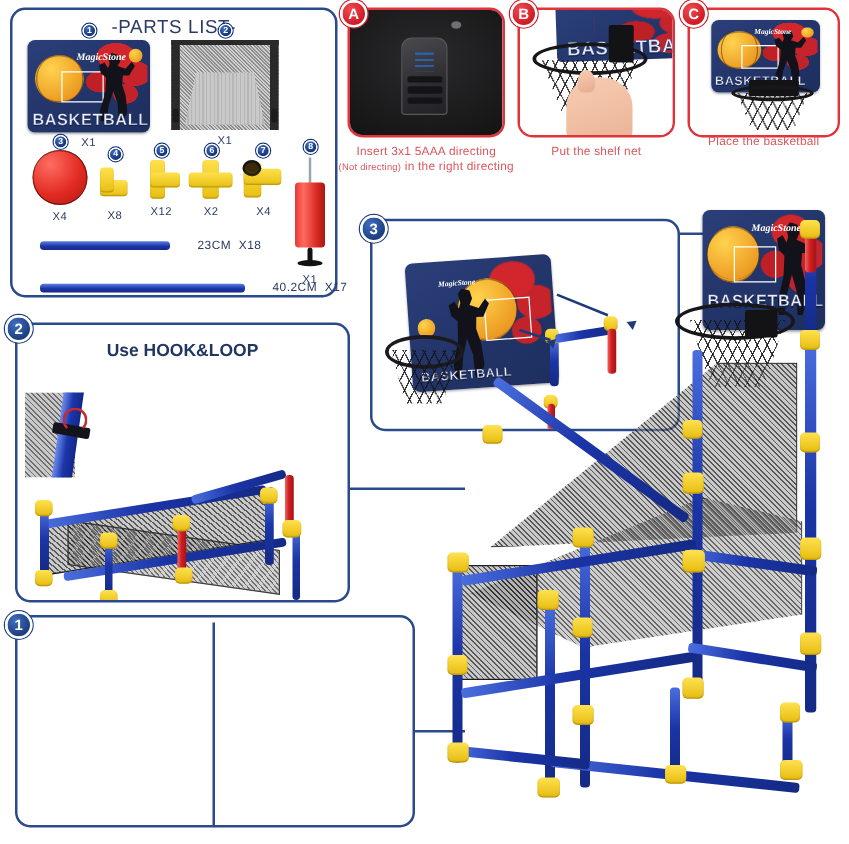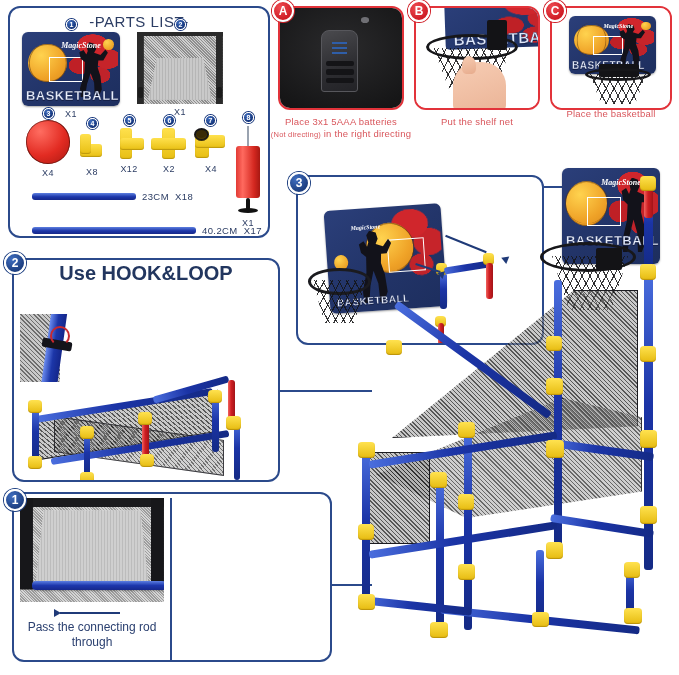--- a/index.html
+++ b/index.html
@@ -143,21 +143,21 @@
     content:""; position:absolute; inset:0; border-radius:50%;
     border-top:1.2px solid rgba(70,10,5,.6); border-bottom:1.2px solid rgba(70,10,5,.6);
   }
   .ball-3d::after{ transform:rotate(78deg); }
 
   .rod {
     height:7px; border-radius:3px; position:relative;
   }
   .rod-blue { background: linear-gradient(180deg,#5d7fe0,#1c36a8 55%,#16288a); }
   .rod-red  { background: linear-gradient(180deg,#f46a68,#d81f24 55%,#a81217); }
-  .rod-label { font-size:9.5px; color:#2b3c63; letter-spacing:.4px; white-space:nowrap;}
+  .rod-label { font-size:9.5px; color:#2b3c63; letter-spacing:.4px; white-space:nowrap;margin-left:16px;}
 
   .pump-body{
     background:linear-gradient(90deg,#e23a34,#ff6a5f 28%,#d42820 75%,#a71812);
     border-radius:3px;
   }
   .pump-rod{ background:#9aa3b0; }
   .pump-base{ background:#111; border-radius:2px; }
 
   
   .abc-cap {
@@ -367,21 +367,21 @@
         <div class="chev"></div>
         <div class="slot" style="left:10%;top:50%;"></div>
         <div class="slot" style="left:10%;top:64%;"></div>
         <div class="slot" style="left:10%;top:78%;"></div>
       </div>
       <div class="screwA"></div>
     </div>
   </div>
 </div>
 <div class="abc-cap abs" style="left:268px;top:113px;width:146px;">
-  <div>Place 3x1 5AAA batteries</div>
+  <div>Insert 3x1 5AAA directing</div>
   <div><span class="small">(Not directing)</span><span> in the right directing</span></div>
 </div>
 
 <div class="abs" style="left:414px;top:6px;width:126px;height:104px;">
   <div class="badge badge-red" style="left:-6px;top:-6px;width:22px;height:22px;font-size:12px;">B</div>
   <div class="panel-red" style="width:100%;height:100%;position:relative;">
     <div class="photoB">
       <div class="bbMini">
         <div class="bb-splash" style="right:-10%;top:-20%;width:80%;height:120%;"></div>
         <div class="bb-word" style="font-size:15px;left:8%;bottom:4%;color:#dfe8fb;">BASKETBALL</div>
@@ -443,21 +443,21 @@
     <div class="arrow-head" style="left:83%;top:47%;transform:rotate(22deg);"></div>
     <div class="arrow-line" style="left:48%;top:54%;width:26px;transform:rotate(18deg);"></div>
     <div class="arrow-head" style="left:57%;top:56%;transform:rotate(18deg);"></div>
   </div>
 </div>
 <div class="badge badge-blue" style="left:288px;top:172px;width:22px;height:22px;font-size:12px;">3</div>
 
 <div class="cline abs" style="left:544px;top:186px;width:58px;height:1.6px;"></div>
 
 <div class="abs panel-blue" style="left:12px;top:258px;width:268px;height:224px;overflow:hidden;">
-  <div class="step-title" style="font-size:20px;margin-top:1px;">
+  <div class="step-title" style="font-size:14px;margin-top:12px;">
     <div>Use HOOK&amp;LOOP</div>
   </div>
 
   <div class="abs" style="left:6px;top:54px;width:74px;height:68px;overflow:hidden;">
     <div class="abs" style="left:0;top:0;width:40px;height:68px;
         background:repeating-linear-gradient(45deg,#6e6e6e 0 1px,#c9c9c9 1px 3px);"></div>
     <div class="abs" style="left:26px;top:-6px;width:16px;height:84px;transform:rotate(8deg);
         background:linear-gradient(90deg,#6b8cf0,#1c36a8 50%,#14268a);border-radius:4px;"></div>
     <div class="abs" style="left:22px;top:26px;width:30px;height:9px;background:#14141a;border-radius:2px;transform:rotate(10deg);"></div>
     <div class="abs" style="left:30px;top:12px;width:20px;height:20px;border:2px solid #c8282e;border-radius:50%;border-bottom-color:transparent;"></div>
@@ -486,30 +486,20 @@
     <div class="joint abs" style="left:4px;top:78px;width:14px;height:13px;"></div>
     <div class="joint abs" style="left:56px;top:94px;width:14px;height:12px;"></div>
   </div>
 </div>
 <div class="badge badge-blue" style="left:4px;top:252px;width:22px;height:22px;font-size:12px;">2</div>
 <div class="cline abs" style="left:280px;top:390px;width:92px;height:1.6px;"></div>
 
 <div class="abs panel-blue" style="left:12px;top:492px;width:320px;height:170px;overflow:hidden;">
   <div class="divider-v" style="left:156px;top:4px;height:162px;"></div>
 
-  <div class="abs" style="left:0;top:0;width:156px;height:170px;">
-    <div class="photo-grid-net" style="left:6px;top:4px;width:144px;height:104px;">
-      <div class="pg-mesh"></div>
-      <div class="pg-panel"></div>
-      <div class="pg-rodblue" style="left:12px;bottom:12px;width:134px;"></div>
-    </div>
-    <div class="arrow-line" style="left:46px;top:118px;width:60px;"></div>
-    <div class="arrow-head" style="left:40px;top:115px;transform:rotate(180deg);"></div>
-    <div class="step-cap abs" style="left:4px;top:126px;width:148px;font-size:12px;">Pass the connecting rod through</div>
-  </div>
 
 </div>
 <div class="badge badge-blue" style="left:4px;top:489px;width:22px;height:22px;font-size:12px;">1</div>
 <div class="cline abs" style="left:332px;top:584px;width:40px;height:1.6px;"></div>
 
 <div class="abs" id="main-art">
 
   <div class="backboard" style="position:absolute;left:222px;top:18px;width:98px;height:96px;">
     <div class="bb-splash"></div>
     <div class="bb-ball" style="left:4%;top:14%;width:42%;height:46%;"></div>

